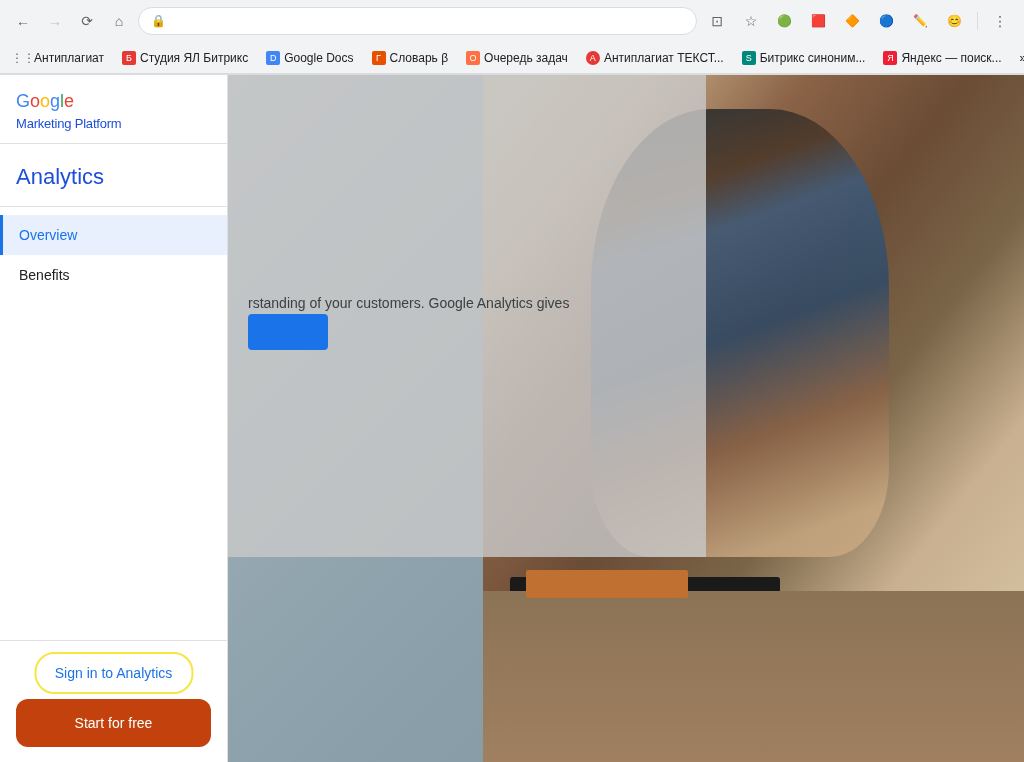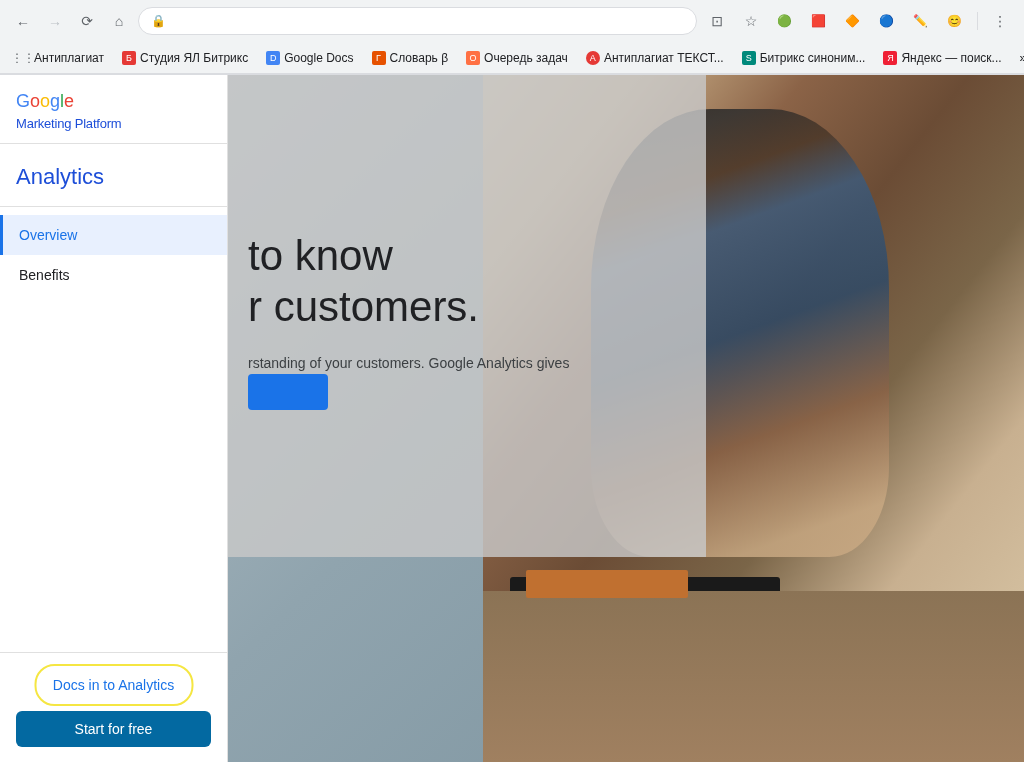--- a/index.html
+++ b/index.html
@@ -195,25 +195,25 @@
       transform: translate(-50%, -50%);
       width: 155px;
       height: 38px;
       border: 2.5px solid #f5e642;
       border-radius: 20px;
     }
 
     .start-free-btn {
       display: block;
       width: 100%;
-      background: #0369a1;
+      background: #c2410c;
       color: #fff;
       border: none;
-      border-radius: 6px;
-      padding: 10px;
+      border-radius: 12px;
+      padding: 16px;
       font-size: 14px;
       font-weight: 500;
       cursor: pointer;
       text-align: center;
     }
 
     
     .right-content {
       flex: 1;
       position: relative;
@@ -402,21 +402,21 @@
     </div>
 
     <div class="analytics-title">Analytics</div>
 
     <nav class="sidebar-nav">
       <div class="sidebar-nav-item active">Overview</div>
       <div class="sidebar-nav-item">Benefits</div>
     </nav>
 
     <div class="sidebar-footer">
-      <a class="sign-in-link" href="#">Docs in to Analytics</a>
+      <a class="sign-in-link" href="#">Sign in to Analytics</a>
       <button class="start-free-btn">Start for free</button>
     </div>
   </div>
 
   <div class="right-content">
     <div class="hero-image">
 
       <div class="photo-bg">
 
         <div class="cabinet"></div>
@@ -429,24 +429,20 @@
 
           <div style="position:absolute;bottom:15%;left:5%;width:50%;height:12%;background:#1a1a1a;border-radius:3px;"></div>
 
           <div style="position:absolute;bottom:0;left:0;width:100%;height:25%;background:linear-gradient(to bottom,#8b7355,#a08060);"></div>
 
           <div style="position:absolute;bottom:24%;left:8%;width:30%;height:4%;background:#c07030;border-radius:2px;"></div>
         </div>
       </div>
 
       <div class="content-overlay">
-        <div class="hero-heading">
-          <div>to know</div>
-          <div>r customers.</div>
-        </div>
         <div class="hero-subtext">
           <div>rstanding of your customers. Google Analytics gives</div>
         </div>
         <div class="hero-cta"></div>
       </div>
     </div>
   </div>
 </div>
 
 </body></html>

